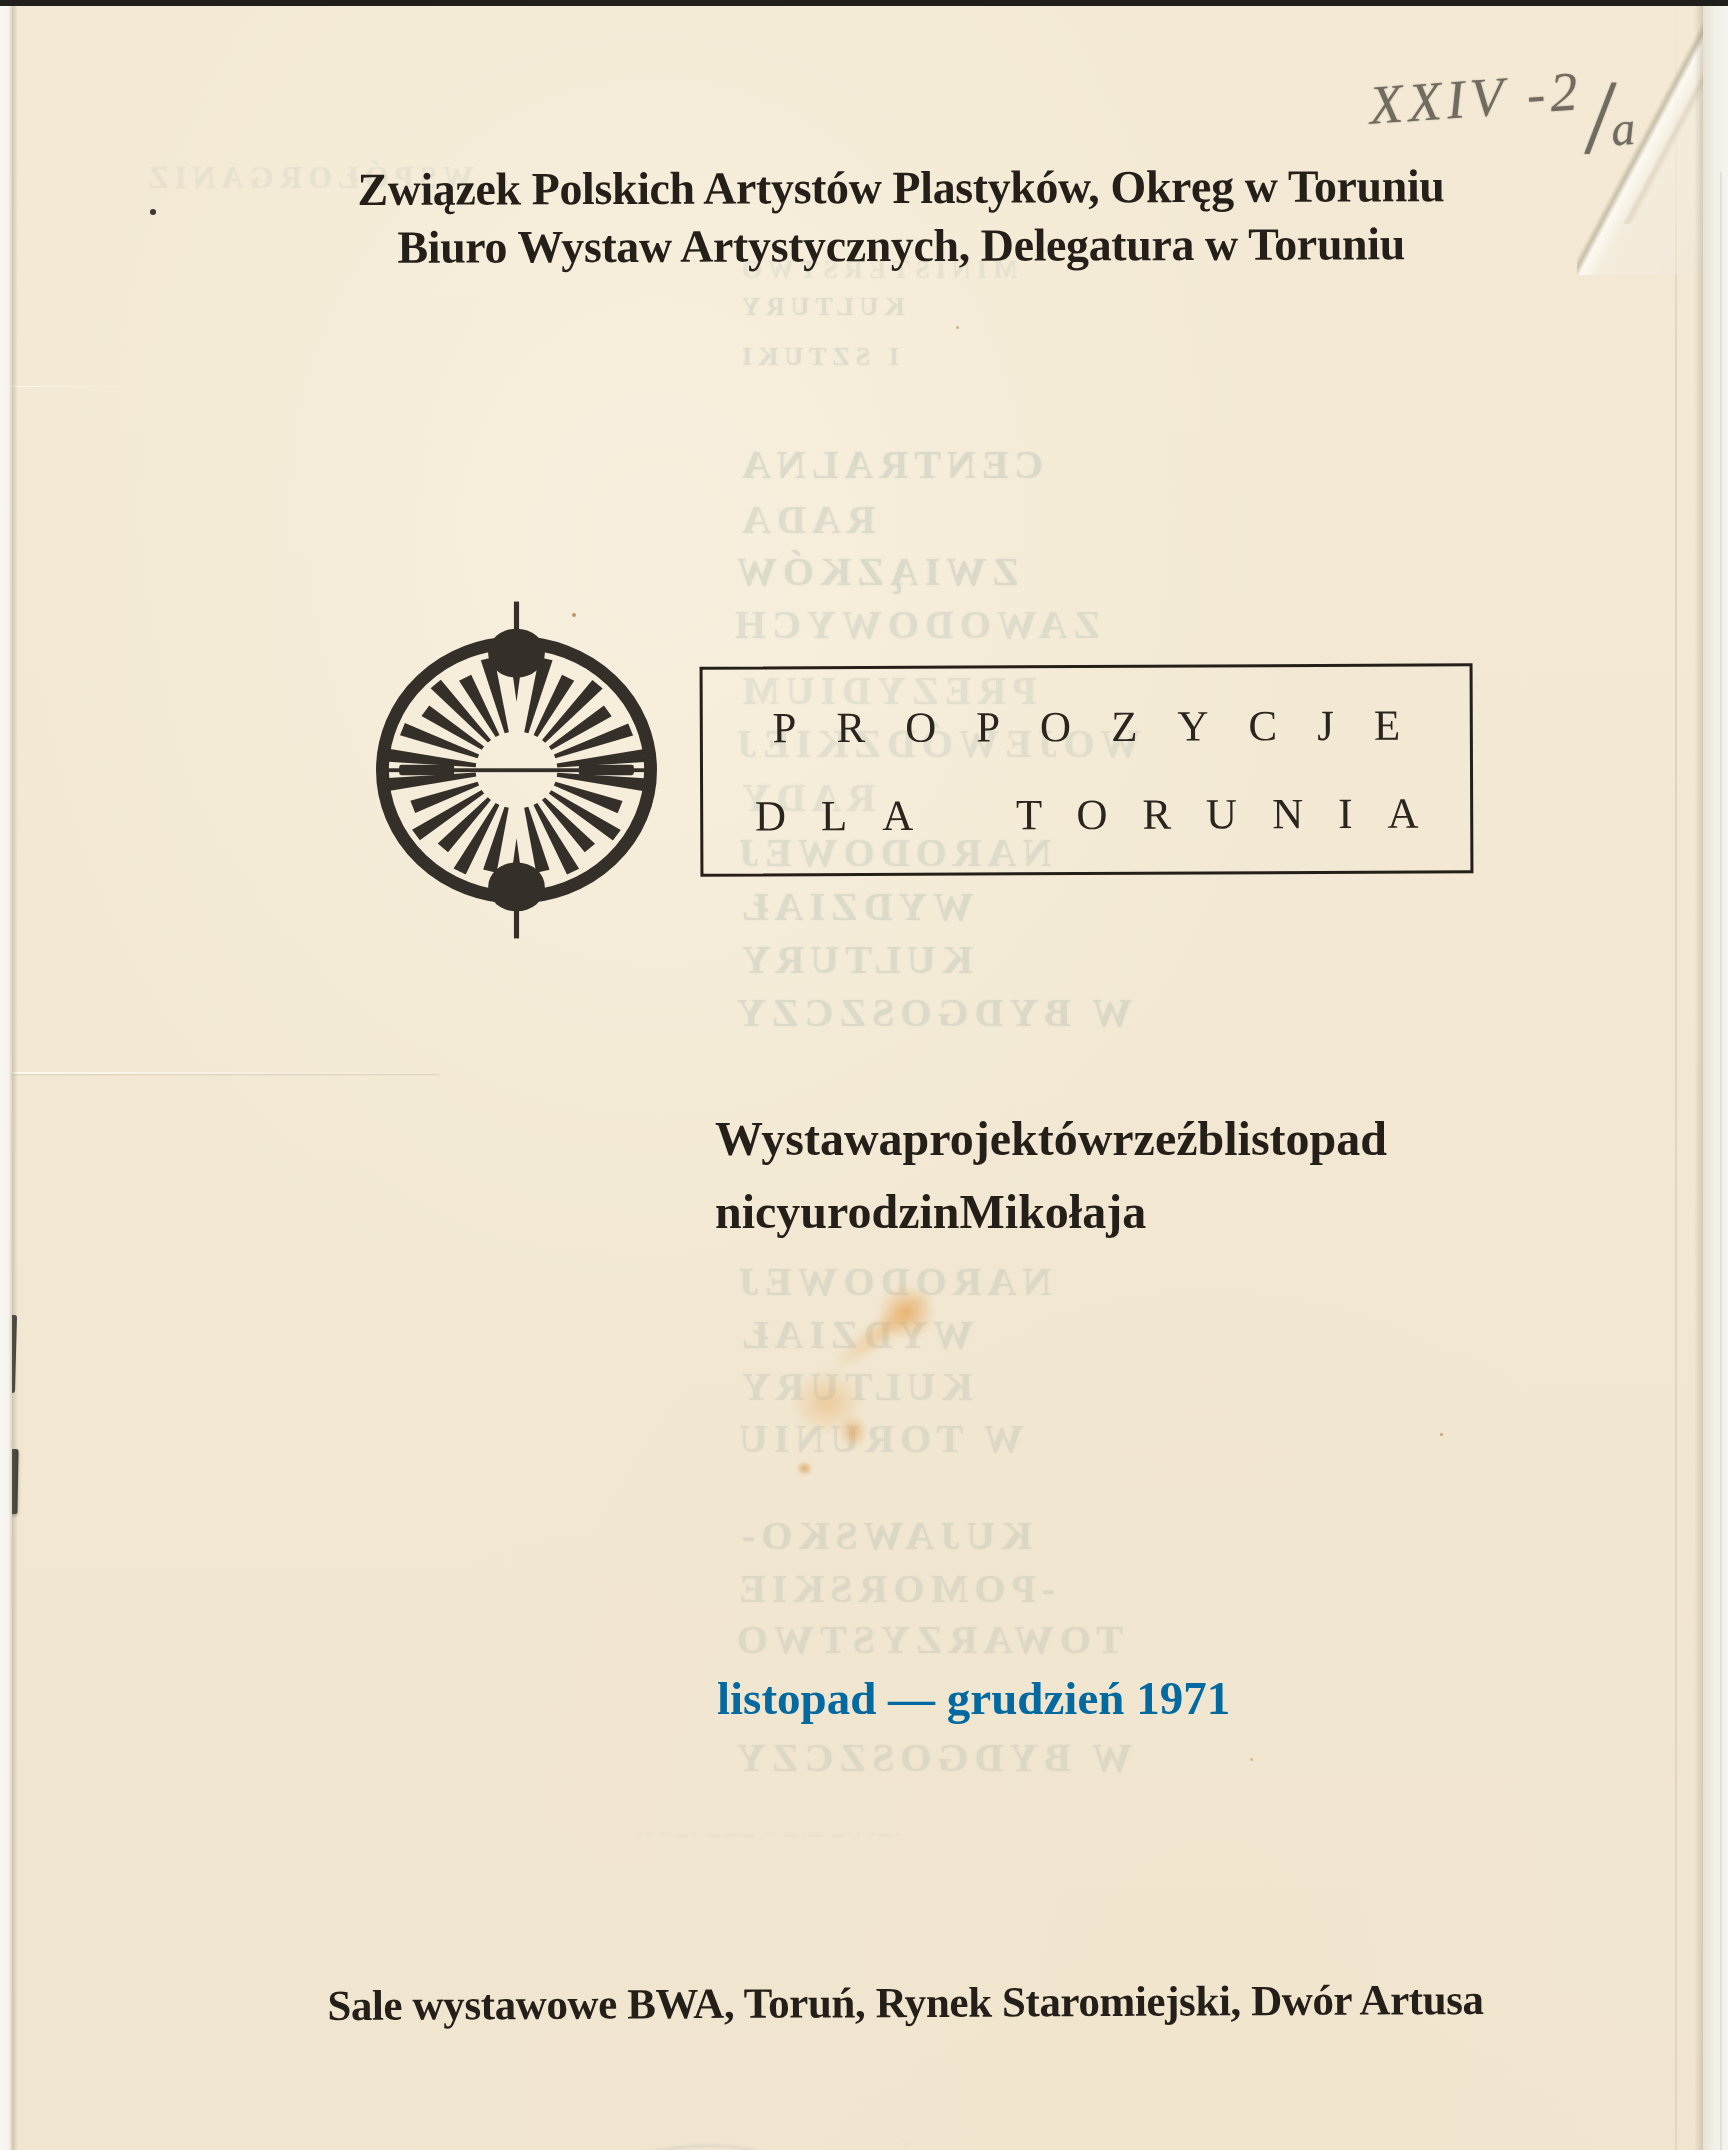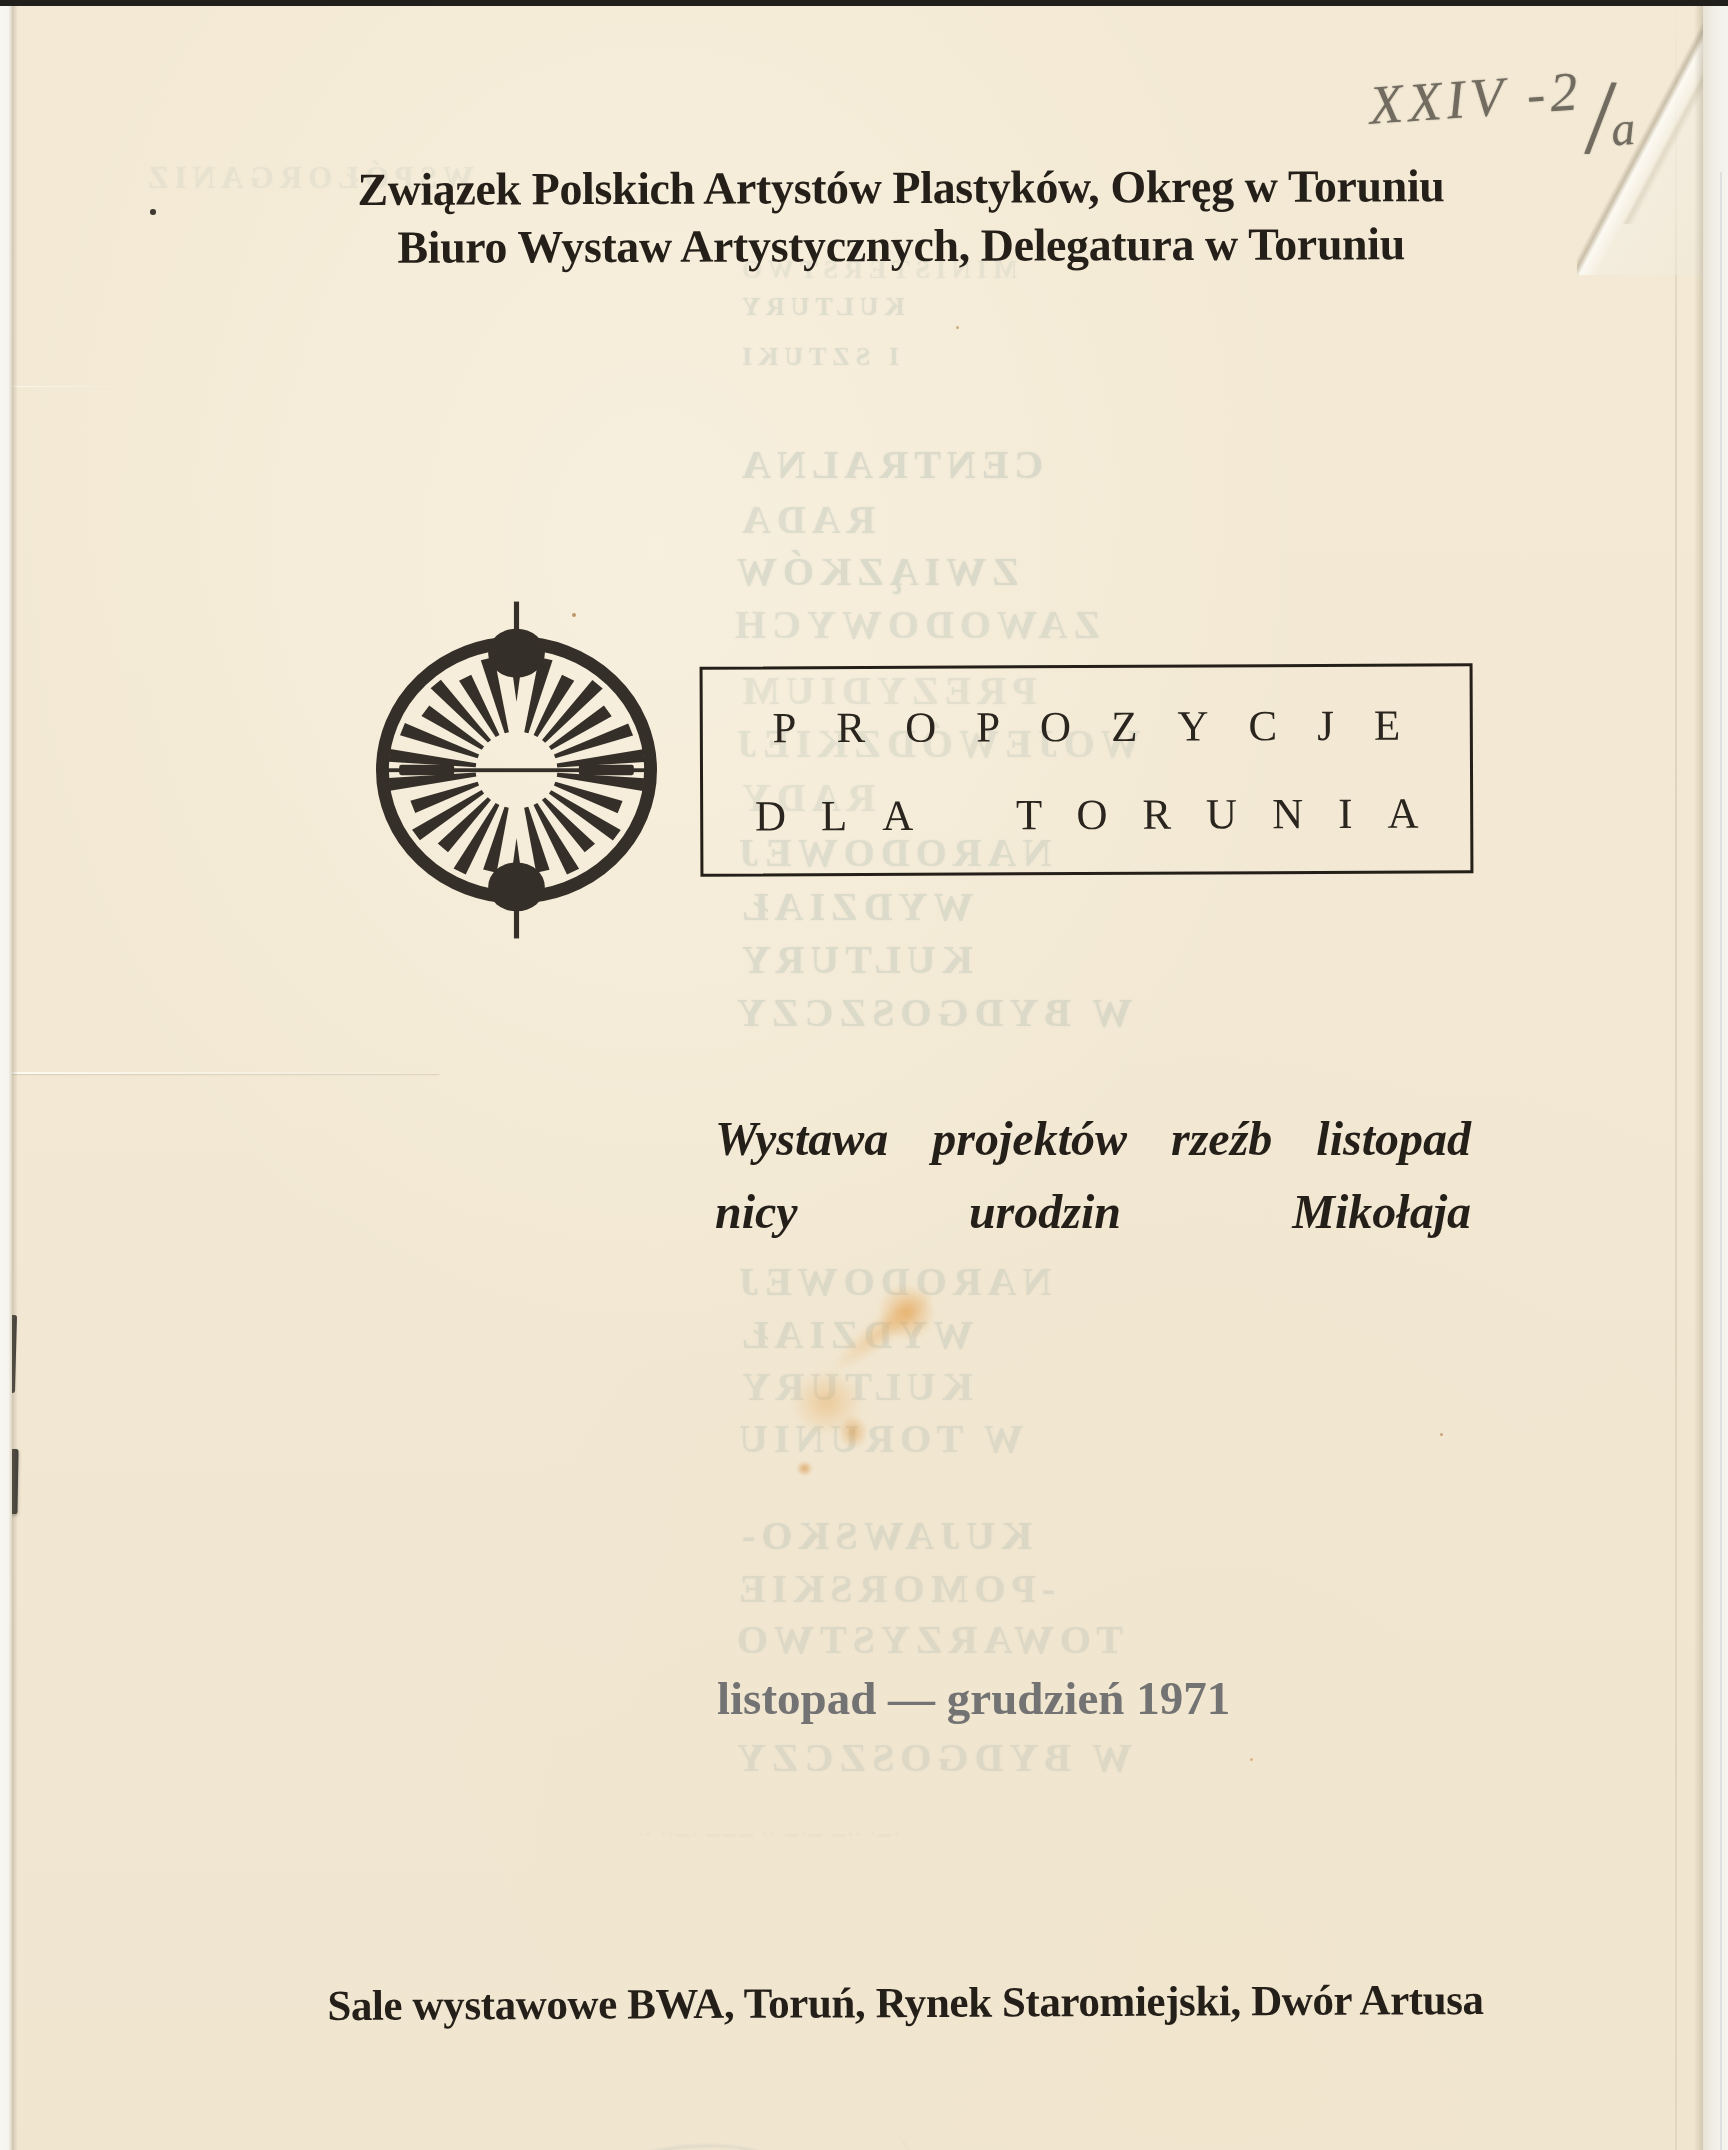--- a/index.html
+++ b/index.html
@@ -51,25 +51,25 @@
   .logo{position:absolute;left:376px;top:598px;width:281px;height:344px;}
   
   .title-box{position:absolute;left:700px;top:665px;width:767px;height:204px;
      border:3.9px solid #242019;transform:rotate(-.25deg);}
   .box-line{position:absolute;left:0;width:100%;text-align:center;color:#2a251e;
      font-size:43px;font-weight:400;white-space:nowrap;}
   .box-line.l1{top:34px;letter-spacing:40px;padding-left:40px;box-sizing:border-box;}
   .box-line.l2{top:122px;letter-spacing:35px;padding-left:35px;word-spacing:25px;box-sizing:border-box;}
   
   .subtitle{position:absolute;left:715px;top:1102px;width:756px;color:#241f19;}
-  .just-line{display:flex;justify-content:space-between;font-weight:bold;
-     font-size:48px;line-height:73px;white-space:nowrap;font-style:italic;}
+  .just-line{display:flex;justify-content:flex-start;font-weight:bold;
+     font-size:48px;line-height:73px;white-space:nowrap;}
   
   .date-line{position:absolute;left:717px;top:1671px;font-weight:bold;font-size:47px;
-     color:#737373;white-space:nowrap;text-align:center;}
+     color:#0369a1;white-space:nowrap;text-align:center;}
   .venue-line{position:absolute;left:170px;top:1978px;width:1471px;text-align:center;
      font-weight:bold;font-size:43px;letter-spacing:-0.4px;color:#241f19;
      white-space:nowrap;transform:rotate(-.3deg);}
   
   .ghost{position:absolute;font-weight:bold;color:#9fb0a8;opacity:.30;
      letter-spacing:6px;white-space:nowrap;transform:scaleX(-1);
      text-shadow:0 0 2.6px rgba(159,176,168,.55);}
   .ghost-code{position:absolute;left:529px;top:1826px;width:370px;font-size:13px;
      color:#9aa7a0;opacity:.35;letter-spacing:3.4px;transform:scaleX(-1);
      filter:blur(0.9px);white-space:nowrap;}

